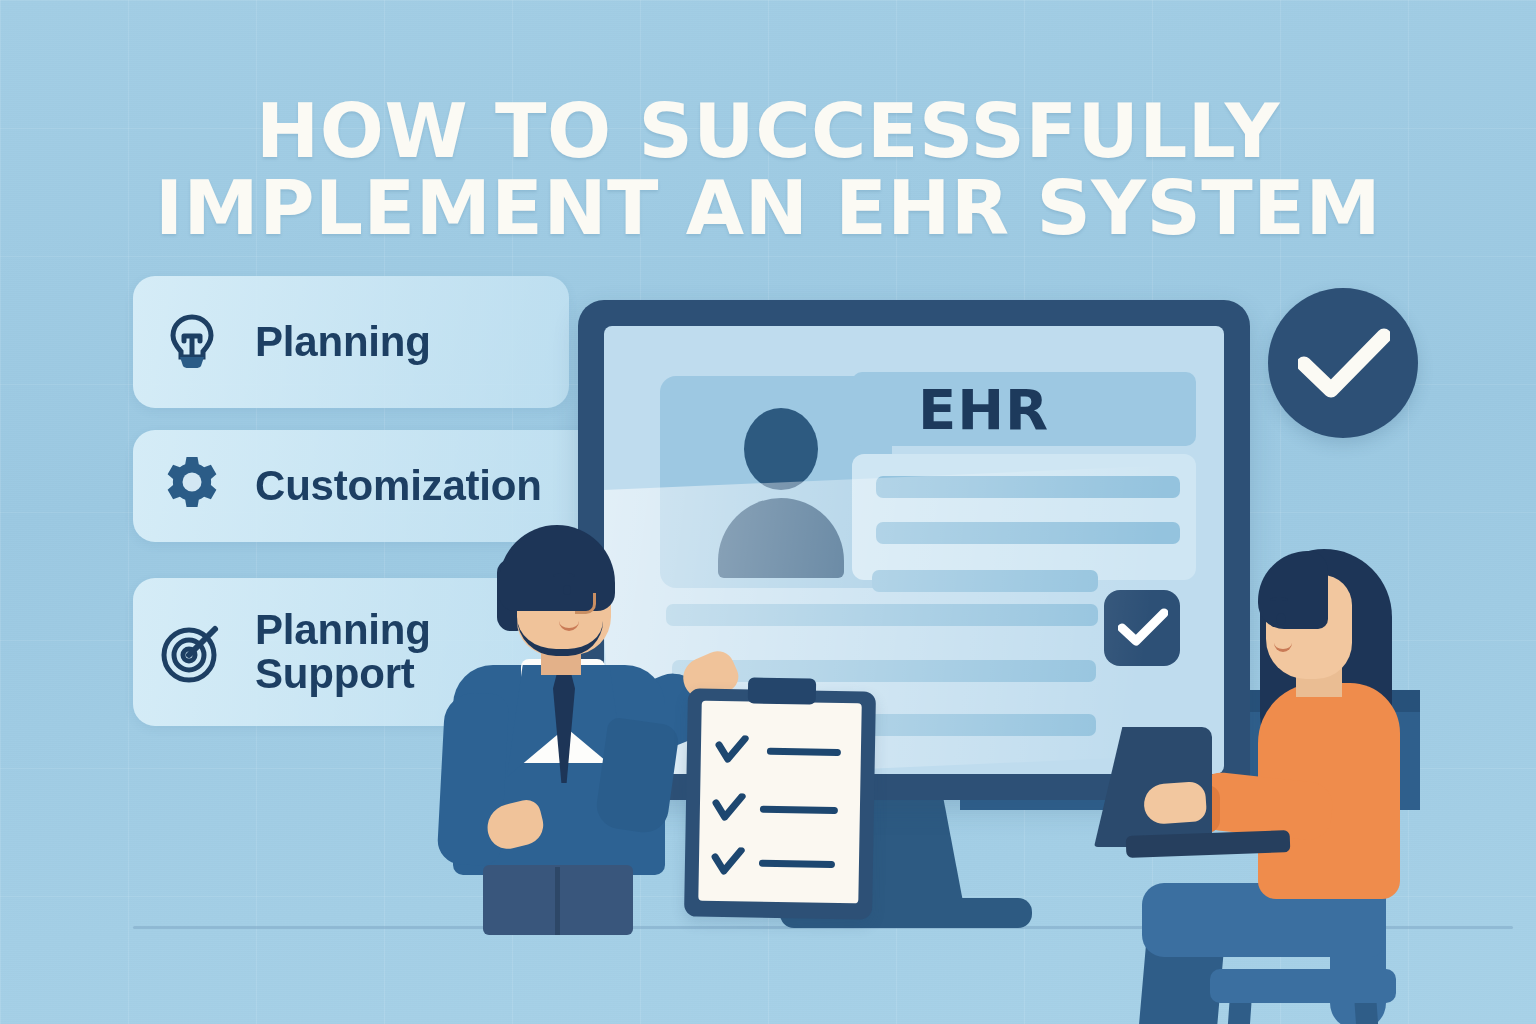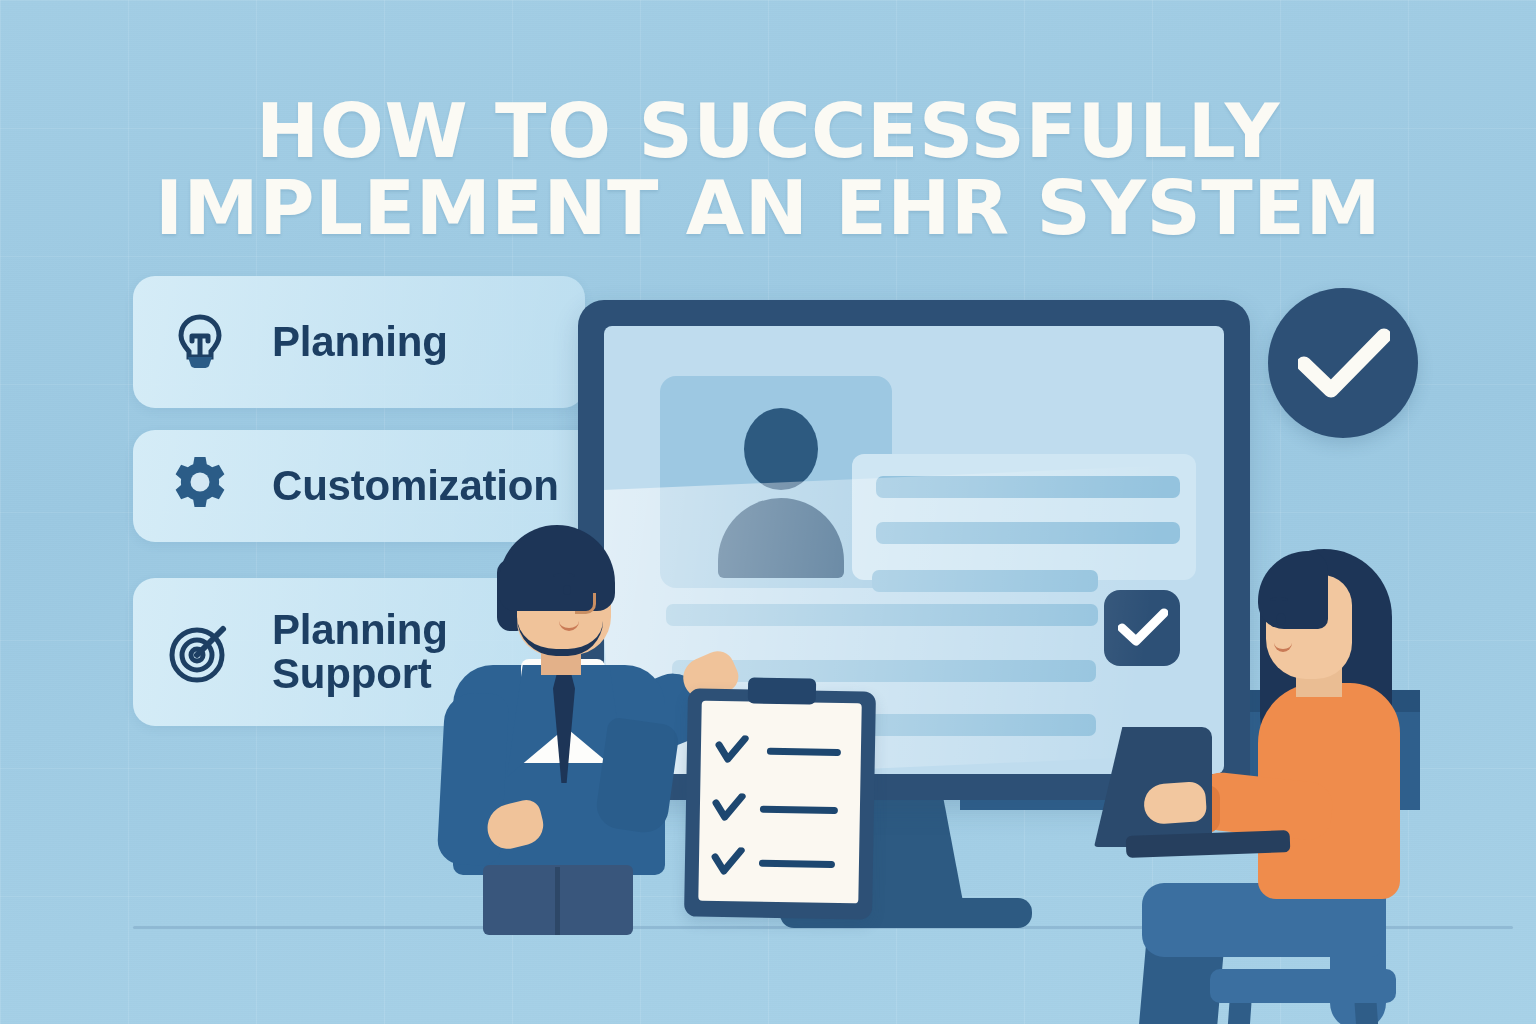--- a/index.html
+++ b/index.html
@@ -29,23 +29,23 @@
   .title{position:absolute;left:0;right:0;top:44px;text-align:center;
     color:#fbfaf4;font-weight:bold;font-size:74px;line-height:1.02;
     letter-spacing:0.5px;text-transform:uppercase;
     font-family:"DejaVu Sans","Liberation Sans",sans-serif;
     text-shadow:0 2px 3px rgba(60,110,145,.18);
     transform:scaleX(1.02);}
   .title .l1{display:block;}
   .title .l2{display:block;margin-top:2px;}
 
   
-  .card{position:absolute;display:flex;align-items:center;gap:35px;
+  .card{position:absolute;display:flex;align-items:center;gap:26px;
     background:linear-gradient(100deg,rgba(216,238,248,.95),rgba(196,227,243,.80));
-    border-radius:22px;padding:0 30px;
+    border-radius:22px;padding:0 22px;
     box-shadow:0 3px 10px rgba(70,120,155,.10);}
   .card-label{color:#1d3f63;font-size:42px;font-weight:600;line-height:1.04;
     white-space:pre-line;letter-spacing:-.2px;}
   #card-planning{left:133px;top:276px;width:392px;height:132px;}
   #card-custom  {left:133px;top:430px;width:446px;height:112px;}
   #card-train   {left:133px;top:578px;width:420px;height:148px;align-items:center;}
   .card-icon{flex:0 0 auto;width:74px;height:74px;display:flex;align-items:center;justify-content:center;}
 
   
   #monitor{position:absolute;left:578px;top:300px;width:672px;height:500px;
@@ -244,20 +244,23 @@
   <div id="base"></div>
 
   <div id="monitor">
     <div id="screen">
 
       <div class="avatar-card">
         <div class="avatar-head"></div>
         <div class="avatar-body"></div>
       </div>
 
+      <div class="ehr-bar">
+        <span class="ehr-text">EHR</span>
+      </div>
 
       <div class="panel-right"></div>
       <div class="bar" style="left:272px;top:150px;width:304px;height:22px;"></div>
       <div class="bar" style="left:272px;top:196px;width:304px;height:22px;"></div>
       <div class="bar" style="left:268px;top:244px;width:226px;height:22px;"></div>
       <div class="bar" style="left:62px;top:278px;width:432px;height:22px;"></div>
       <div class="bar" style="left:68px;top:334px;width:424px;height:22px;"></div>
       <div class="bar" style="left:74px;top:388px;width:418px;height:22px;"></div>
 
       <div class="chk">

